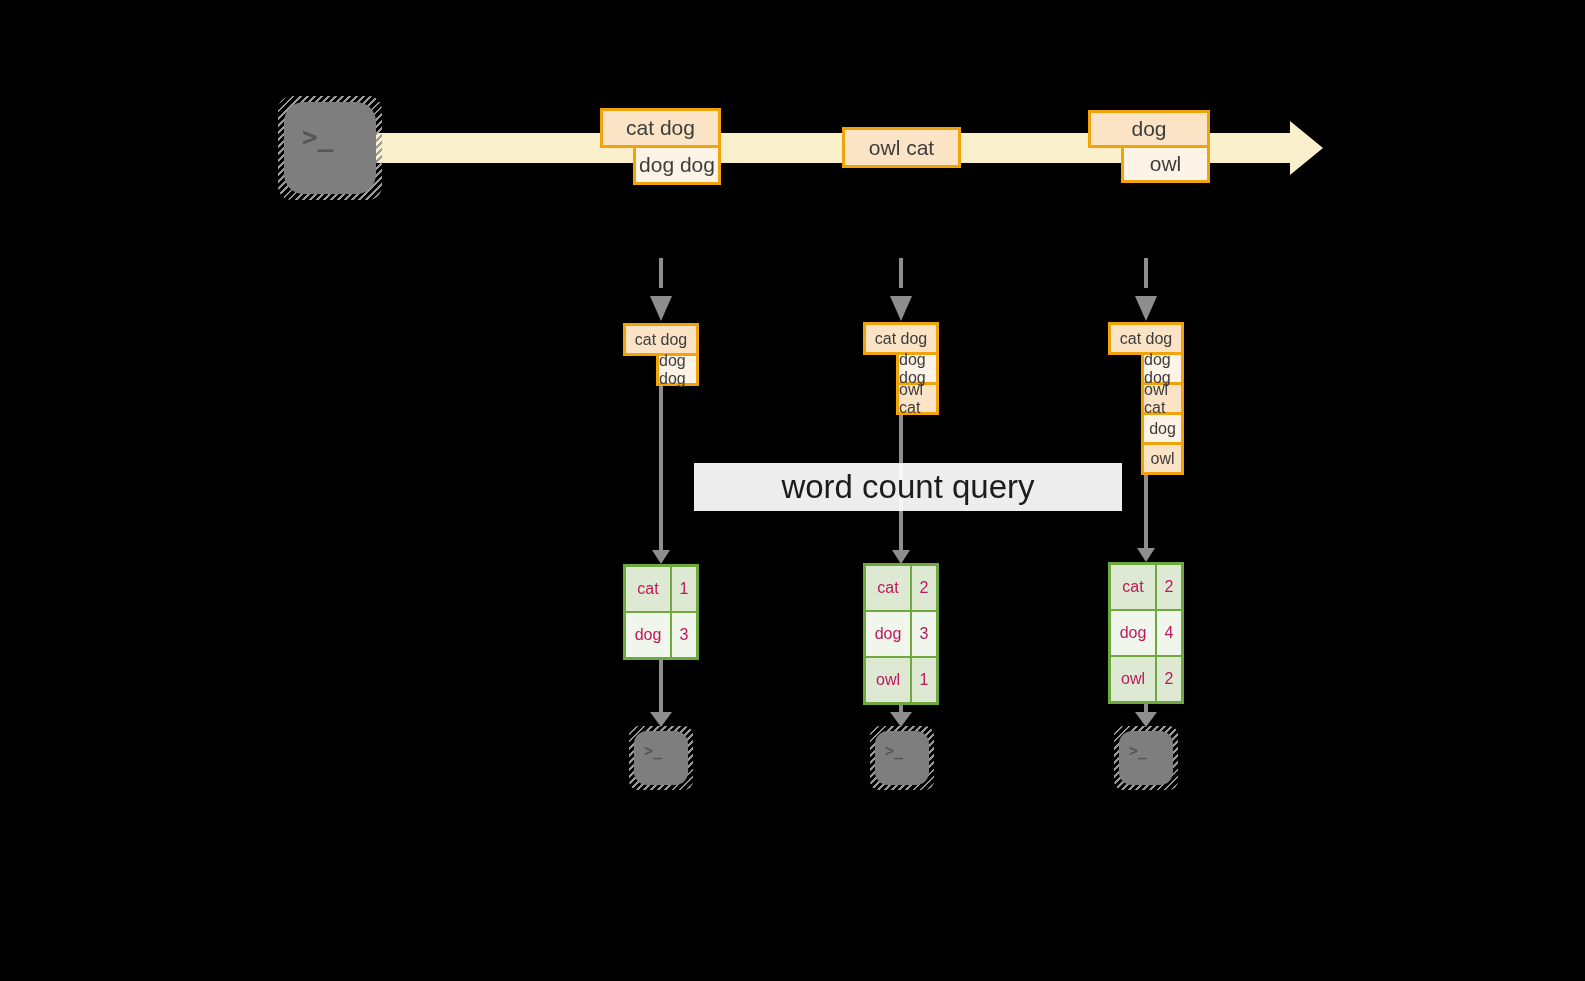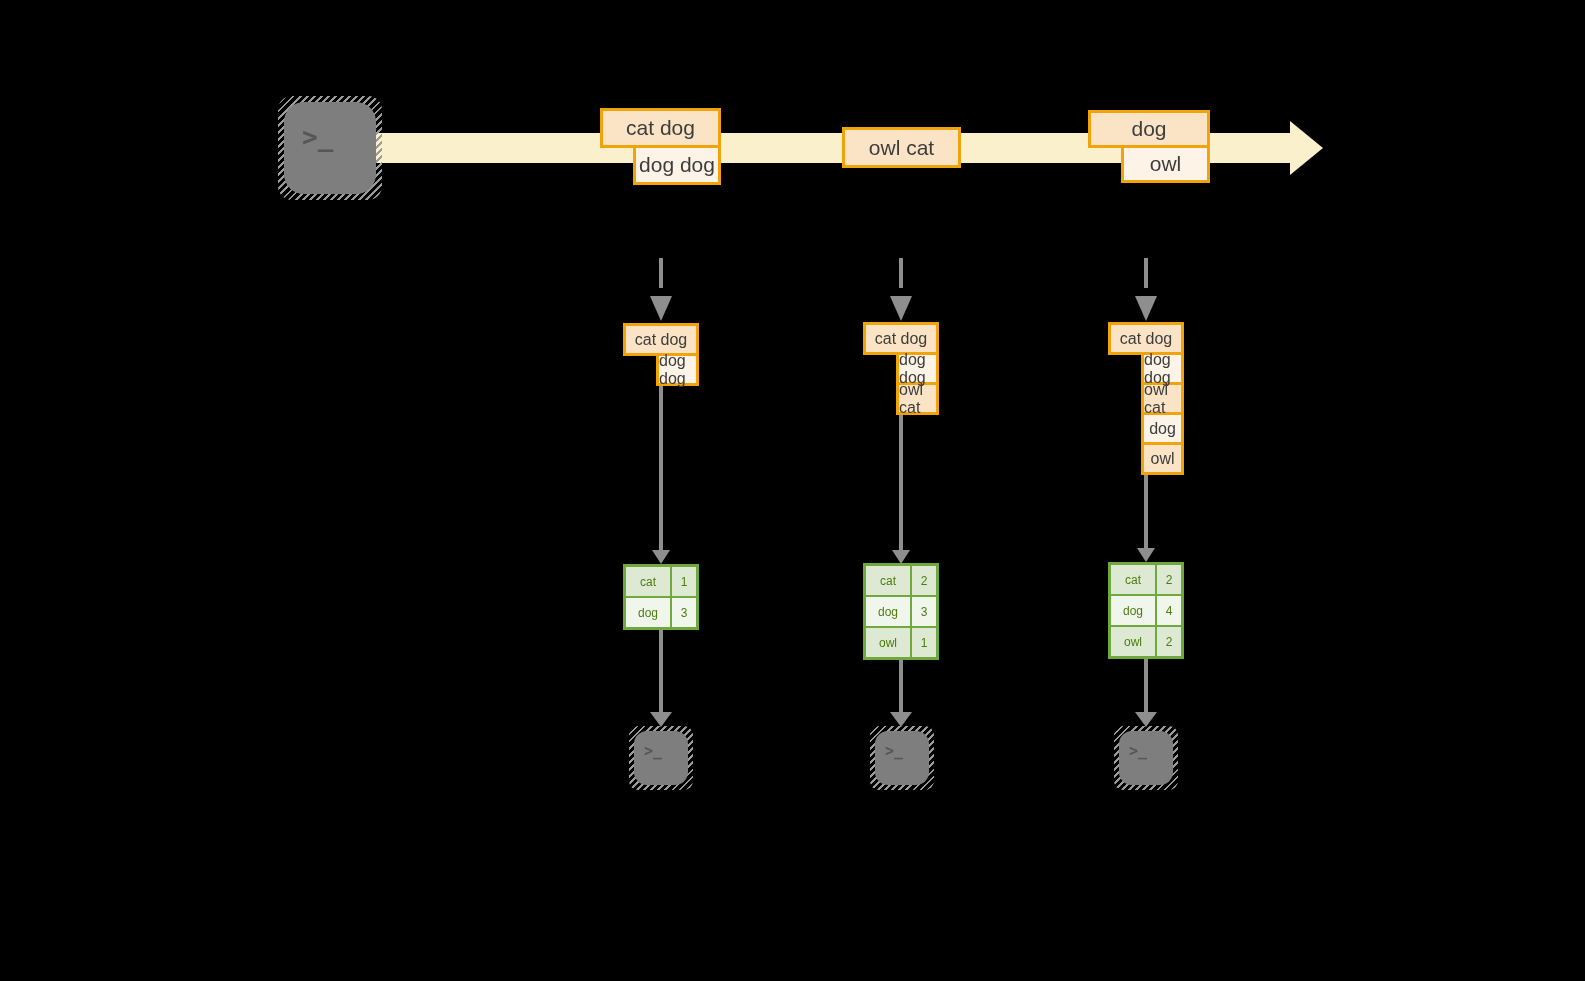--- a/index.html
+++ b/index.html
@@ -30,21 +30,21 @@
   .head-down{width:0;height:0;z-index:1;}
   .head-big{border-left:11px solid transparent;border-right:11px solid transparent;border-top:25px solid var(--gray);}
   .head-mid{border-left:9px solid transparent;border-right:9px solid transparent;border-top:14px solid var(--gray);}
   .head-icon{border-left:11px solid transparent;border-right:11px solid transparent;border-top:15px solid var(--gray);}
   
   .banner{background:rgba(255,255,255,0.93);z-index:2;display:flex;align-items:center;justify-content:center;
           color:#1c1c1c;font-size:33px;}
   
   .wtable{display:grid;grid-template-columns:44px 24px;gap:2px;padding:3px;background:var(--green);
           box-sizing:border-box;z-index:3;}
-  .tcell{height:29px;display:flex;align-items:center;justify-content:center;font-size:12px;color:#4d7c0f;}
+  .tcell{height:44px;display:flex;align-items:center;justify-content:center;font-size:16px;color:#be185d;}
   .sage{background:var(--sage);} .lsage{background:var(--lsage);}
   
   .term{background:repeating-linear-gradient(135deg,#9a9a9a 0 2px,rgba(0,0,0,0) 2px 5px);z-index:3;}
   .term-body{position:absolute;background:var(--icongray);color:#565656;
              font-family:"DejaVu Sans Mono",monospace;font-weight:bold;}
   .term-big .term-body{inset:6px;border-radius:20px;font-size:26px;padding:20px 0 0 18px;box-sizing:border-box;}
   .term-sm .term-body{inset:5px;border-radius:13px;font-size:15px;padding:11px 0 0 10px;box-sizing:border-box;}
 </style>
 </head>
 <body>
@@ -94,20 +94,23 @@
     <div class="evcell list-cell peach">owl</div>
   </div>
 
   <div class="abs vline" style="left:659px;top:384px;height:166px;"></div>
   <div class="abs head-down head-mid" style="left:652px;top:550px;"></div>
   <div class="abs vline" style="left:899px;top:413px;height:137px;"></div>
   <div class="abs head-down head-mid" style="left:892px;top:550px;"></div>
   <div class="abs vline" style="left:1144px;top:473px;height:75px;"></div>
   <div class="abs head-down head-mid" style="left:1137px;top:548px;"></div>
 
+  <div class="abs banner" style="left:694px;top:463px;width:428px;height:48px;">
+    <span>word count query</span>
+  </div>
 
   <div class="abs wtable" style="left:623px;top:564px;">
     <div class="tcell sage">cat</div>
     <div class="tcell sage">1</div>
     <div class="tcell lsage">dog</div>
     <div class="tcell lsage">3</div>
   </div>
   <div class="abs wtable" style="left:863px;top:563px;">
     <div class="tcell sage">cat</div>
     <div class="tcell sage">2</div>

